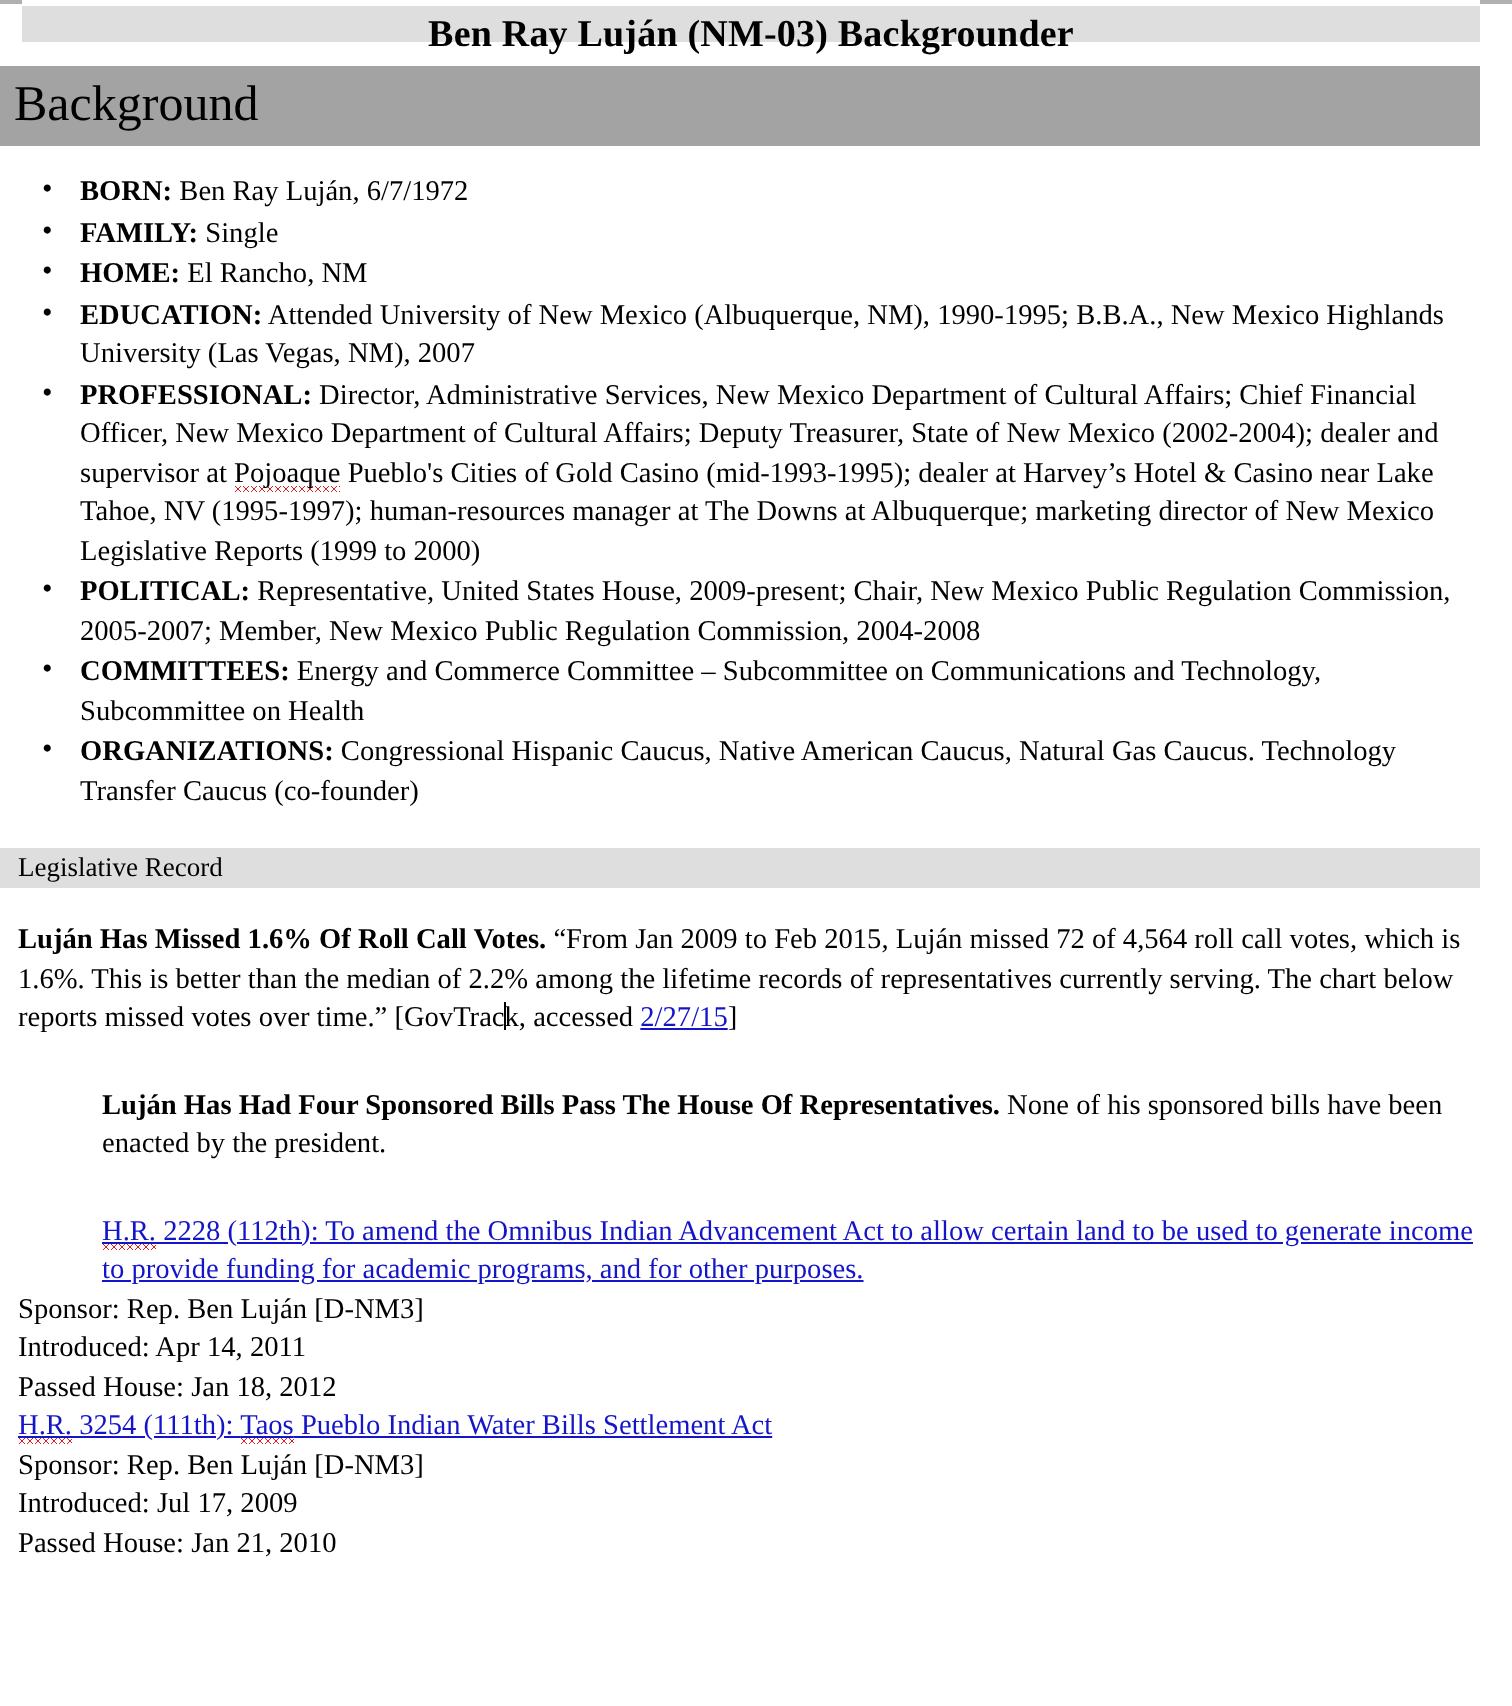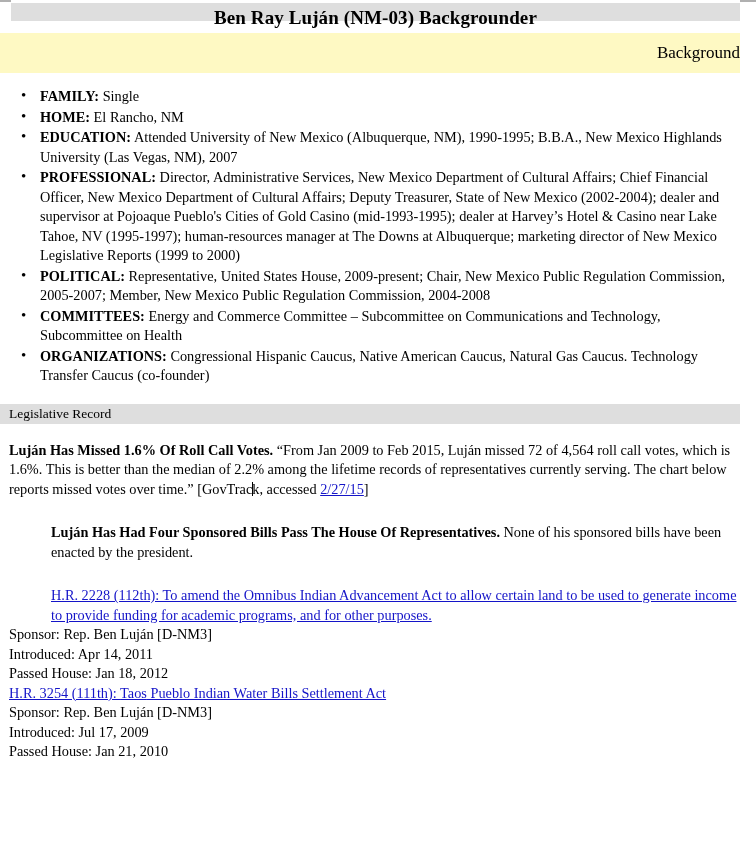--- a/index.html
+++ b/index.html
@@ -37,27 +37,26 @@
     text-align: center;
     font-size: 19px;
     font-weight: bold;
     line-height: 30px;
     height: 18px;
     letter-spacing: .1px;
   }
 
   .section-band-lg {
     margin: 12px 16px 0 0;
-    background: #fef9c3;
-    font-size: 17px;
+    background: #a3a3a3;
+    font-size: 25px;
     line-height: 40px;
     height: 40px;
     padding-left: 7px;
     font-weight: normal;
-    text-align: right;
   }
 
   .section-band-sm {
     margin: 18px 16px 0 0;
     background: #dedede;
     font-size: 13.5px;
     font-weight: normal;
     line-height: 20px;
     height: 20px;
     padding-left: 9px;
@@ -138,20 +137,23 @@
 <div class="corner-rule right"></div>
 
 <div class="page">
 
   <div class="title-band">Ben Ray Luján (NM-03) Backgrounder</div>
 
   <div class="section-band-lg">Background</div>
 
   <ul class="bio">
     <li>
+      <b>BORN:</b><span> Ben Ray Luján, 6/7/1972</span>
+    </li>
+    <li>
       <b>FAMILY:</b><span> Single</span>
     </li>
     <li>
       <b>HOME:</b><span> El Rancho, NM</span>
     </li>
     <li>
       <b>EDUCATION:</b><span> Attended University of New Mexico (Albuquerque, NM), 1990-1995; B.B.A., New Mexico Highlands University  (Las Vegas, NM), 2007</span>
     </li>
     <li>
       <b>PROFESSIONAL:</b><span> Director, Administrative Services, New Mexico Department of Cultural Affairs; Chief Financial Officer, New Mexico Department of Cultural Affairs; Deputy Treasurer, State of New Mexico (2002-2004); dealer and supervisor at </span><span class="sp">Pojoaque</span><span> Pueblo's Cities of Gold Casino (mid-1993-1995); dealer at Harvey’s Hotel &amp; Casino near Lake Tahoe, NV (1995-1997); human-resources manager at The Downs at Albuquerque; marketing director of New Mexico Legislative Reports (1999 to 2000)</span>

